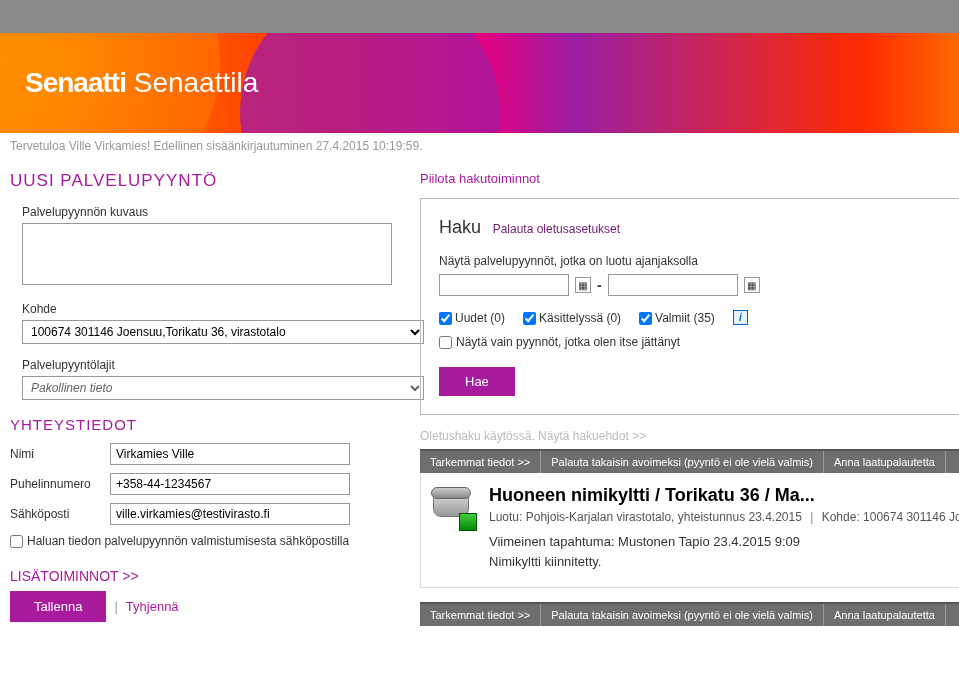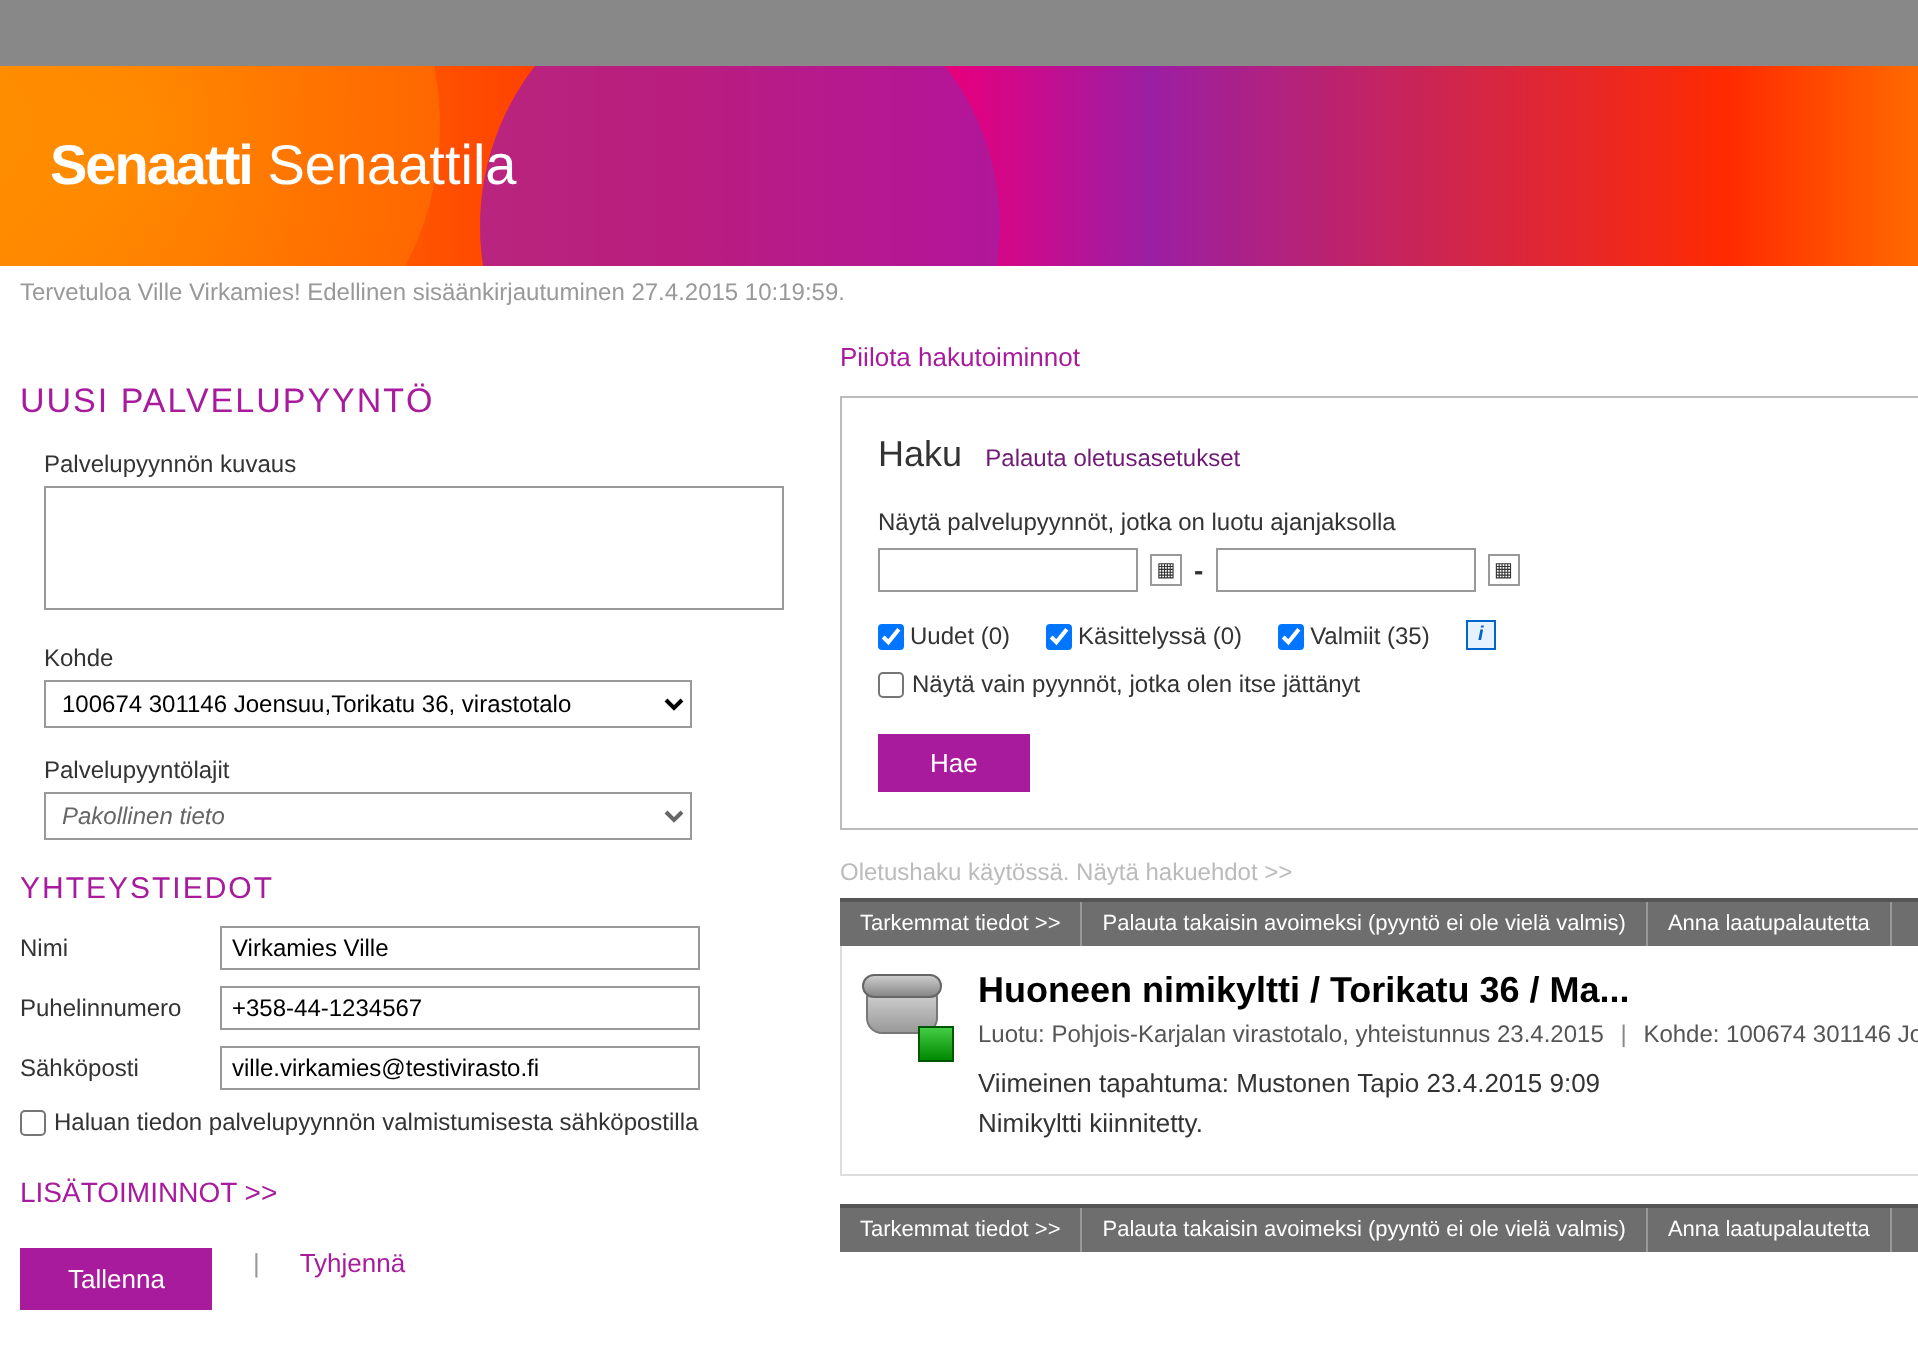--- a/index.html
+++ b/index.html
@@ -36,39 +36,39 @@
     }
     .brand-text { position: relative; z-index: 2; color: #fff; font-size: 28px; font-weight: 300; }
     .brand-text b { font-weight: 600; letter-spacing: -1px; }
     
     .welcome-bar { padding: 6px 10px; color: #999; font-size: 12px; }
     
     .container { display: flex; gap: 30px; padding: 0 10px; }
     .left-panel { width: 380px; padding-top: 12px; }
     .right-panel { flex: 1; padding-top: 12px; }
     
-    h2.section-title { color: #a81b9d; font-size: 17px; font-weight: 400; letter-spacing: 1px; margin-bottom: 14px; margin-top: 20px; }
+    h2.section-title { color: #a81b9d; font-size: 17px; font-weight: 400; letter-spacing: 1px; margin-bottom: 14px; }
     h3.section-title { color: #a81b9d; font-size: 15px; font-weight: 400; letter-spacing: 1px; margin-bottom: 10px; margin-top: 16px; }
     
     .field-group { margin-bottom: 14px; margin-left: 12px; }
     .field-label { display: block; margin-bottom: 4px; color: #333; font-size: 12px; }
     textarea.field-input { width: 370px; height: 62px; padding: 4px; border: 1px solid #999; font-family: inherit; font-size: 12px; resize: none; }
-    select.field-input, input.field-input { width: 324px; padding: 3px 4px; border: 1px solid #999; font-family: inherit; font-size: 12px; background: #fff; }
+    select.field-input, input.field-input { width: 402px; padding: 3px 4px; border: 1px solid #999; font-family: inherit; font-size: 12px; background: #fff; }
     select.required { font-style: italic; color: #666; }
     
     .contact-row { display: flex; align-items: center; margin-bottom: 8px; }
     .contact-label { width: 100px; font-size: 12px; }
     .contact-input { width: 240px; padding: 3px 5px; border: 1px solid #999; font-size: 12px; }
     
     .checkbox-row { display: flex; align-items: center; gap: 4px; margin-top: 8px; font-size: 12px; }
     .checkbox-row input { margin-top: 2px; }
     
     .additional-link { color: #a81b9d; font-size: 14px; margin-top: 20px; display: block; }
     
-    .action-row { display: flex; align-items: flex-start; gap: 20px; margin-top: 20px; }
+    .action-row { display: flex; align-items: center; gap: 8px; margin-top: 7px; }
     .primary-btn { background: #a81b9d; color: #fff; border: none; padding: 8px 24px; font-size: 13px; cursor: pointer; }
     .divider-v { color: #999; }
     .secondary-link { color: #a81b9d; font-size: 13px; }
     
     .hide-search-link { color: #a81b9d; font-size: 13px; display: block; margin-bottom: 12px; }
     
     .search-panel { border: 1px solid #bbb; padding: 18px; margin-bottom: 14px; }
     .search-heading { font-size: 18px; font-weight: 400; display: inline; margin-right: 8px; }
     .restore-link { color: #701a75; font-size: 12px; }
     

